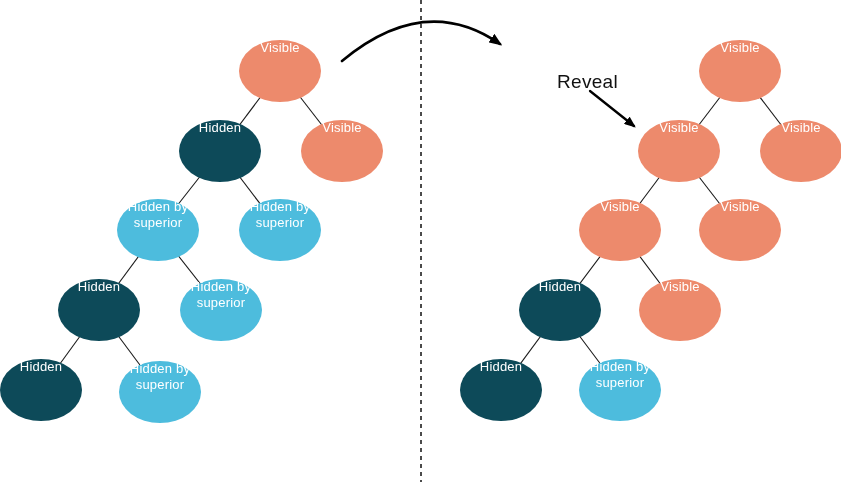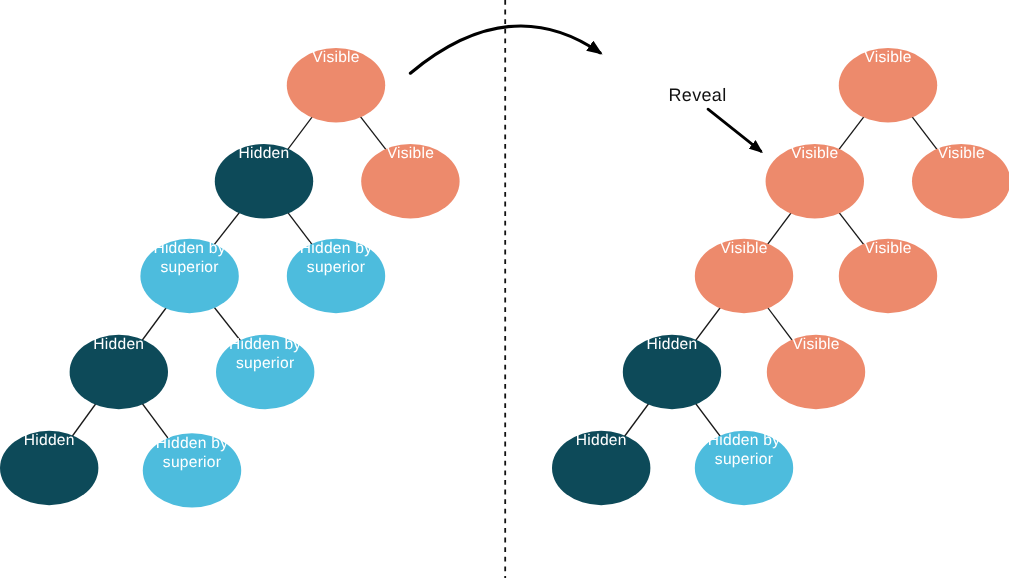--- a/index.html
+++ b/index.html
@@ -30,21 +30,21 @@
     font-size: 13px;
     font-weight: 400;
     line-height: 1.22;
     letter-spacing: 0.2px;
     box-sizing: border-box;
     padding: 0 3px;
   }
   #reveal-label {
     position: absolute;
     color: #111111;
-    font-size: 15px;
+    font-size: 19px;
     font-weight: 500;
     letter-spacing: 0.3px;
     white-space: nowrap;
   }
 </style>
 </head>
 <body>
 
 <div id="canvas">
 

